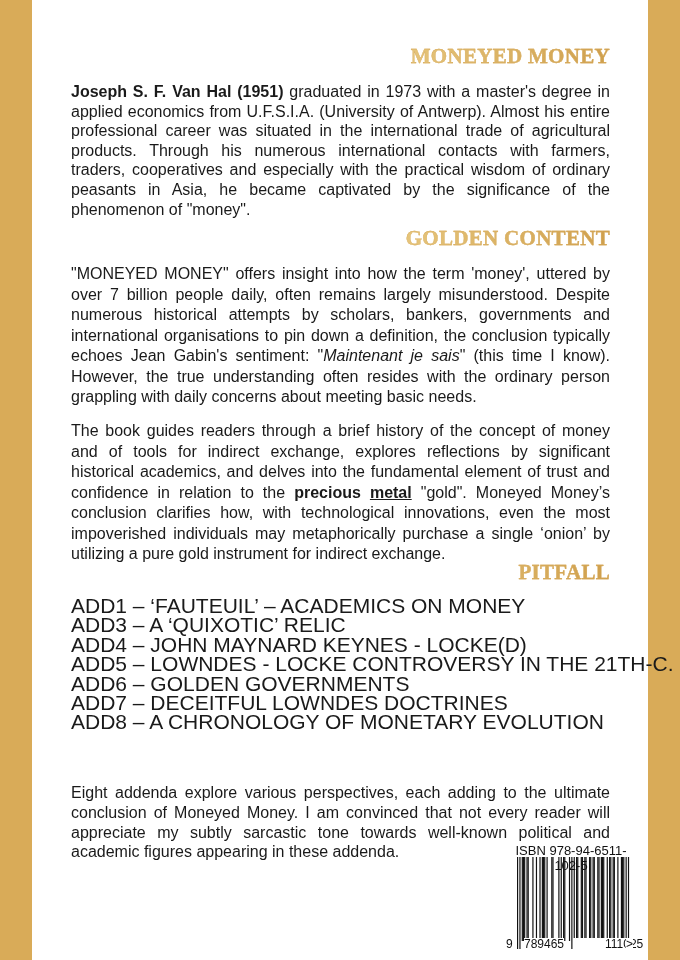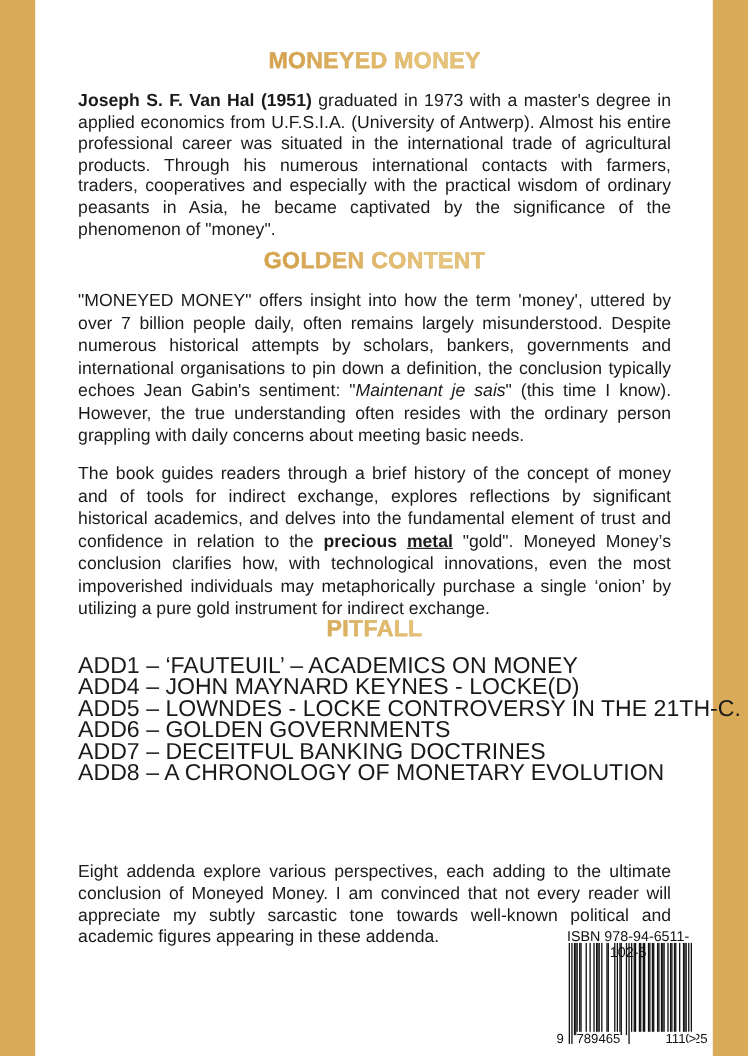--- a/index.html
+++ b/index.html
@@ -13,22 +13,22 @@
   .border-left, .border-right {
     position: absolute; top: 0; height: 960px;
     background: #d9ab58;
   }
   .border-left { left: 0; width: 32px; }
   .border-right { left: 648px; width: 32px; }
   .page {
     position: absolute; left: 71px; width: 539px; top: 0;
   }
   h2 {
-    margin: 0; text-align: center;
-    font-family: Liberation Sans, sans-serif;
+    margin: 0; text-align: right;
+    font-family: Liberation Serif, serif;
     font-weight: 900; font-size: 21px; letter-spacing: 0.3px;
     background: linear-gradient(90deg, #e6bd72 0%, #d4a24e 35%, #e7c77e 60%, #cf9f4c 100%);
     -webkit-background-clip: text; background-clip: text;
     color: transparent;
     -webkit-text-stroke: 0.3px #d6a95a;
   }
   p {
     margin: 0; font-size: 16px; line-height: 19.6px;
     text-align: justify;
   }
@@ -70,24 +70,25 @@
   <h2 class="h-golden">GOLDEN CONTENT</h2>
 
   <p class="p-golden1"><span>"MONEYED MONEY" offers insight into how the term 'money', uttered by over 7 billion people daily, often remains largely misunderstood. Despite numerous historical attempts by scholars, bankers, governments and international organi­sations to pin down a definition, the conclusion typically echoes Jean Gabin's sentiment: "</span><i>Maintenant je sais</i><span>" (this time I know). However, the true understanding often resides with the ordinary person grappling with daily concerns about meeting basic needs.</span></p>
 
   <p class="p-golden2"><span>The book guides readers through a brief history of the concept of money and of tools for indirect exchange, explores reflections by significant historical academics, and delves into the fundamental element of trust and confidence in relation to the </span><b>precious </b><b class="u">metal</b><span> "gold". Moneyed Money’s conclusion clarifies how, with techno­logical innovations, even the most impoverished individuals may metaphorically purchase a single ‘onion’ by utilizing a pure gold instrument for indirect exchange.</span></p>
 
   <h2 class="h-addenda">PITFALL</h2>
 
   <ul class="add-list">
     <li>ADD1 – ‘FAUTEUIL’ – ACADEMICS ON MONEY</li>
+    <li>ADD3 – A ‘QUIXOTIC’ RELIC</li>
     <li>ADD4 – JOHN MAYNARD KEYNES - LOCKE(D)</li>
     <li>ADD5 – LOWNDES - LOCKE CONTROVERSY IN THE 21TH-C.</li>
     <li>ADD6 – GOLDEN GOVERNMENTS</li>
-    <li>ADD7 – DECEITFUL BANKING DOCTRINES</li>
+    <li>ADD7 – DECEITFUL LOWNDES DOCTRINES</li>
     <li>ADD8 – A CHRONOLOGY OF MONETARY EVOLUTION</li>
   </ul>
 
   <p class="p-eight">Eight addenda explore various perspectives, each adding to the ultimate conclusion of Moneyed Money. I am convinced that not every reader will appreciate my subtly sarcastic tone towards well-known political and academic figures appearing in these addenda.</p>
 </div>
 
 <div class="isbn-block">
   <div class="isbn-text">ISBN 978-94-6511-102-5</div>
   <svg class="barcode" id="barcode-svg" width="128" height="100">
       <rect x="10.00" y="0" width="1.18" height="92" fill="#111"></rect>

